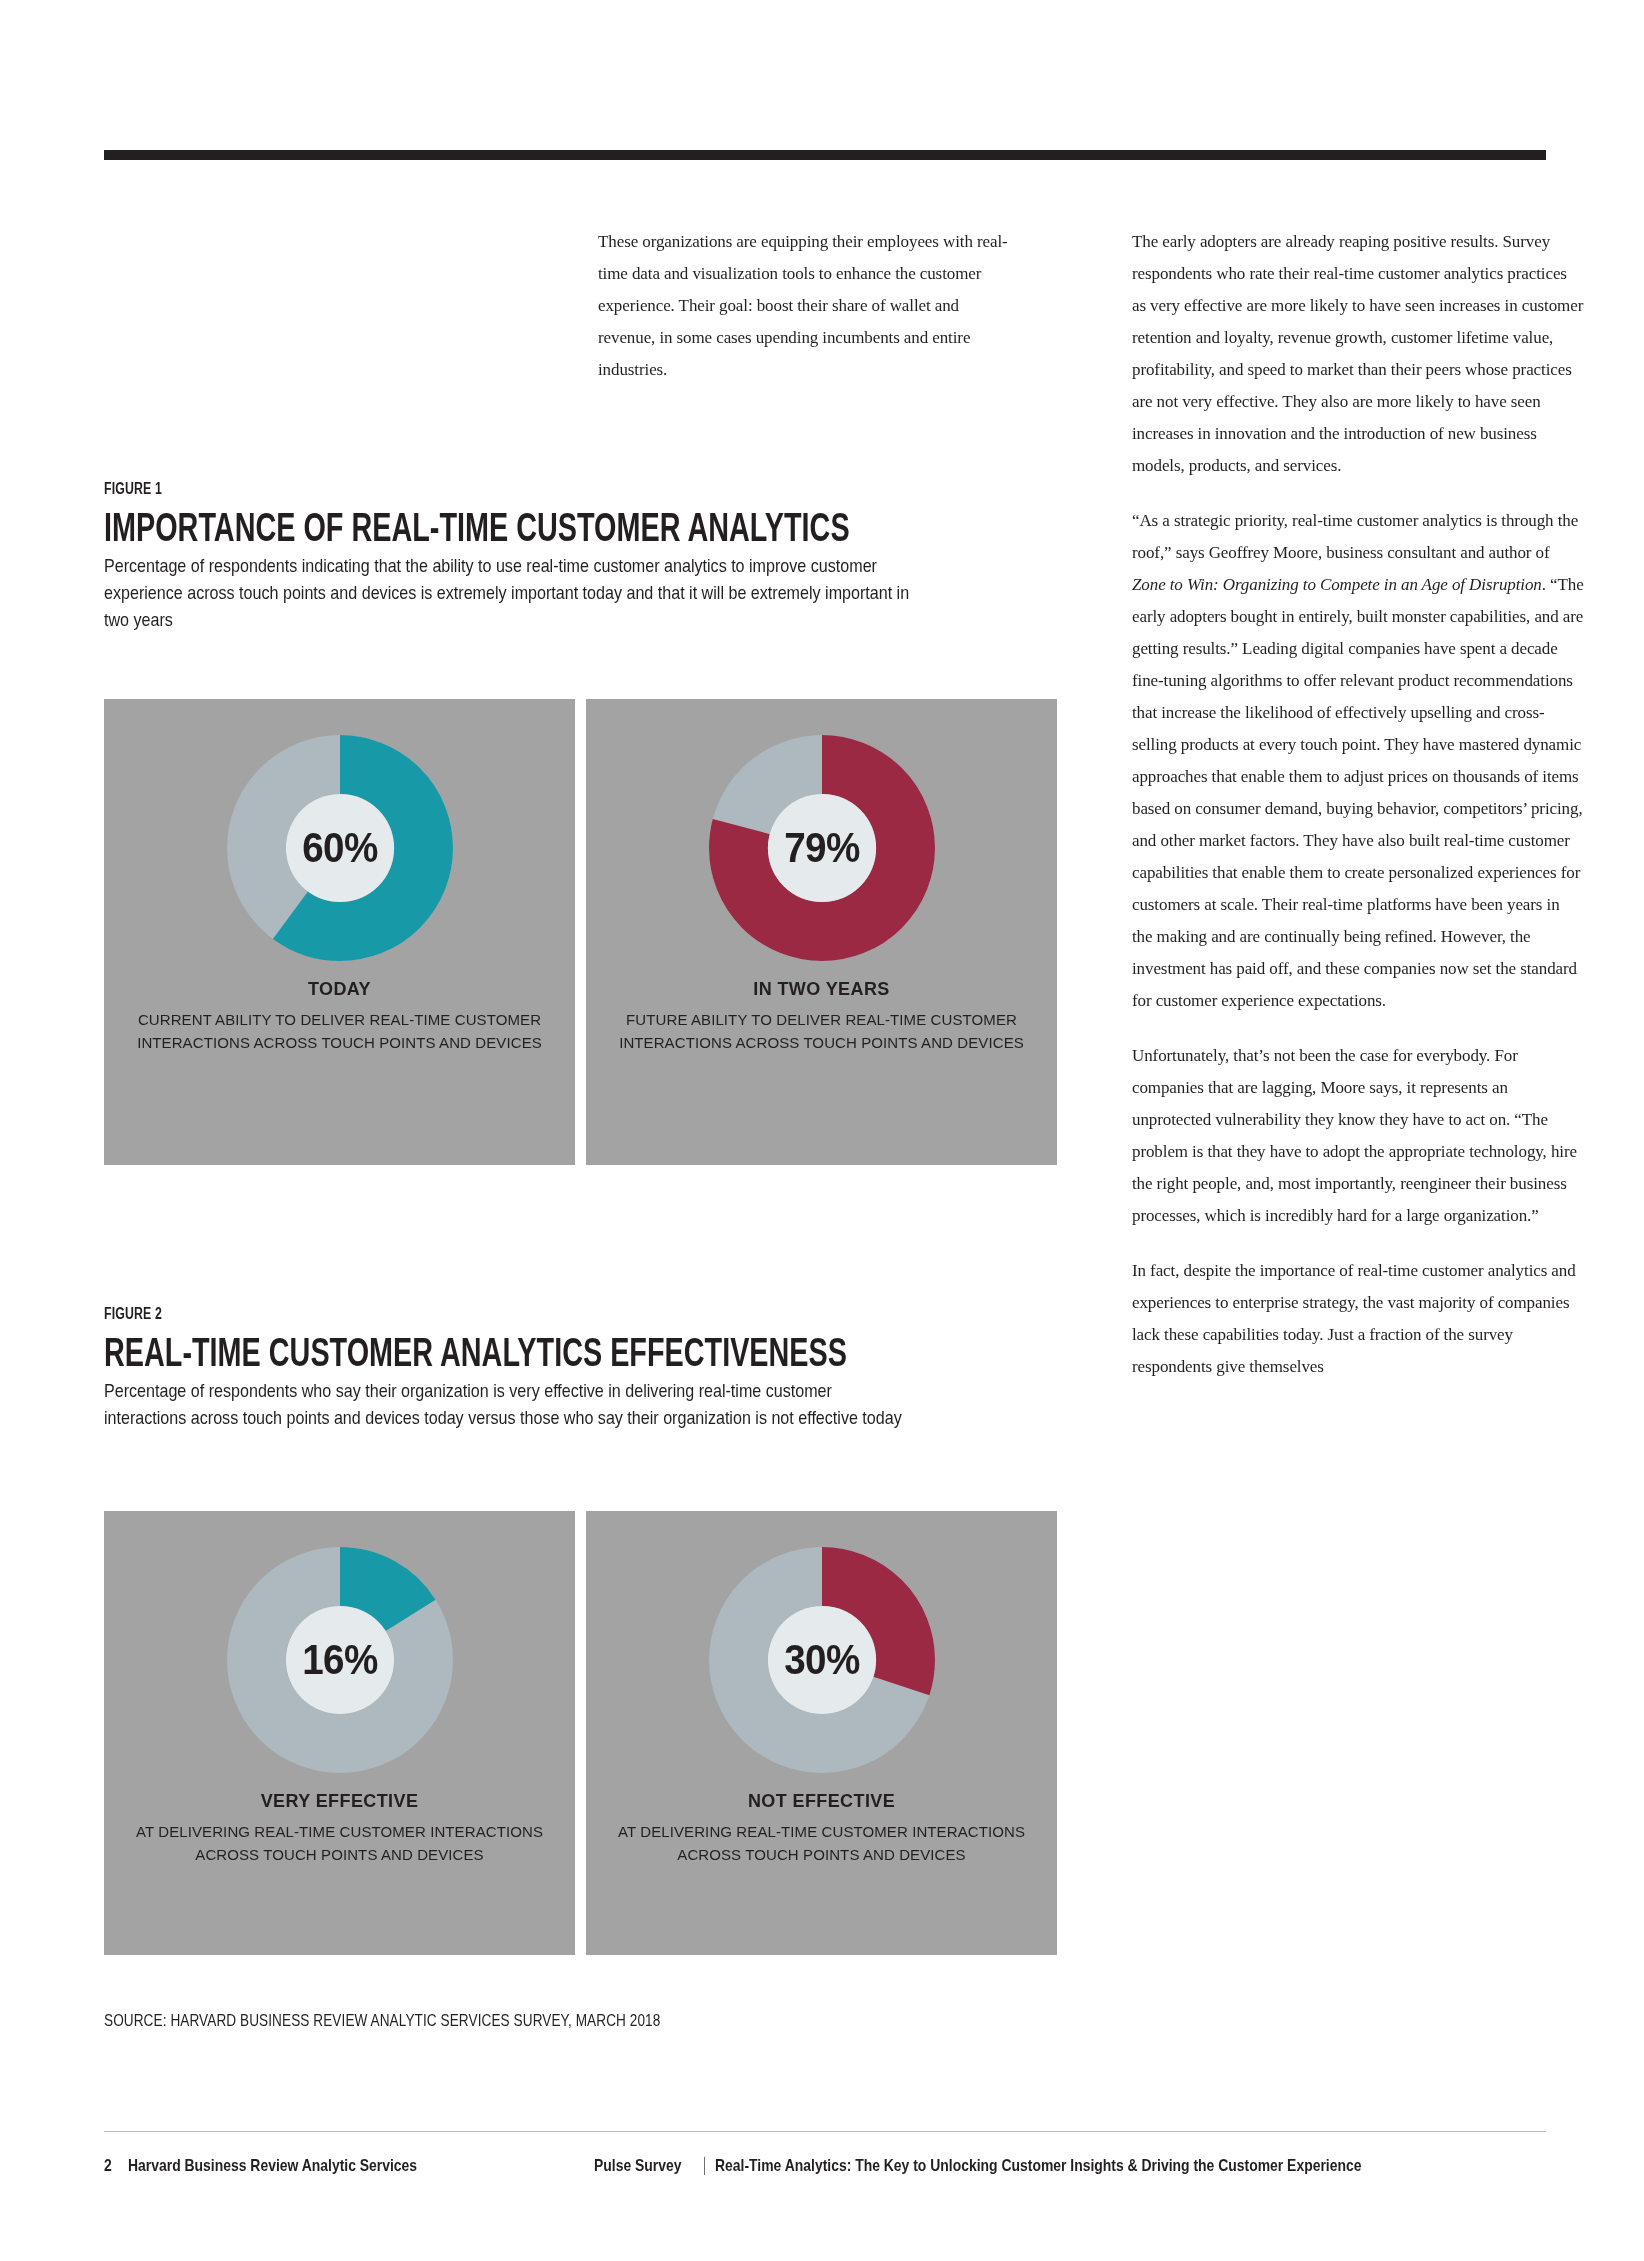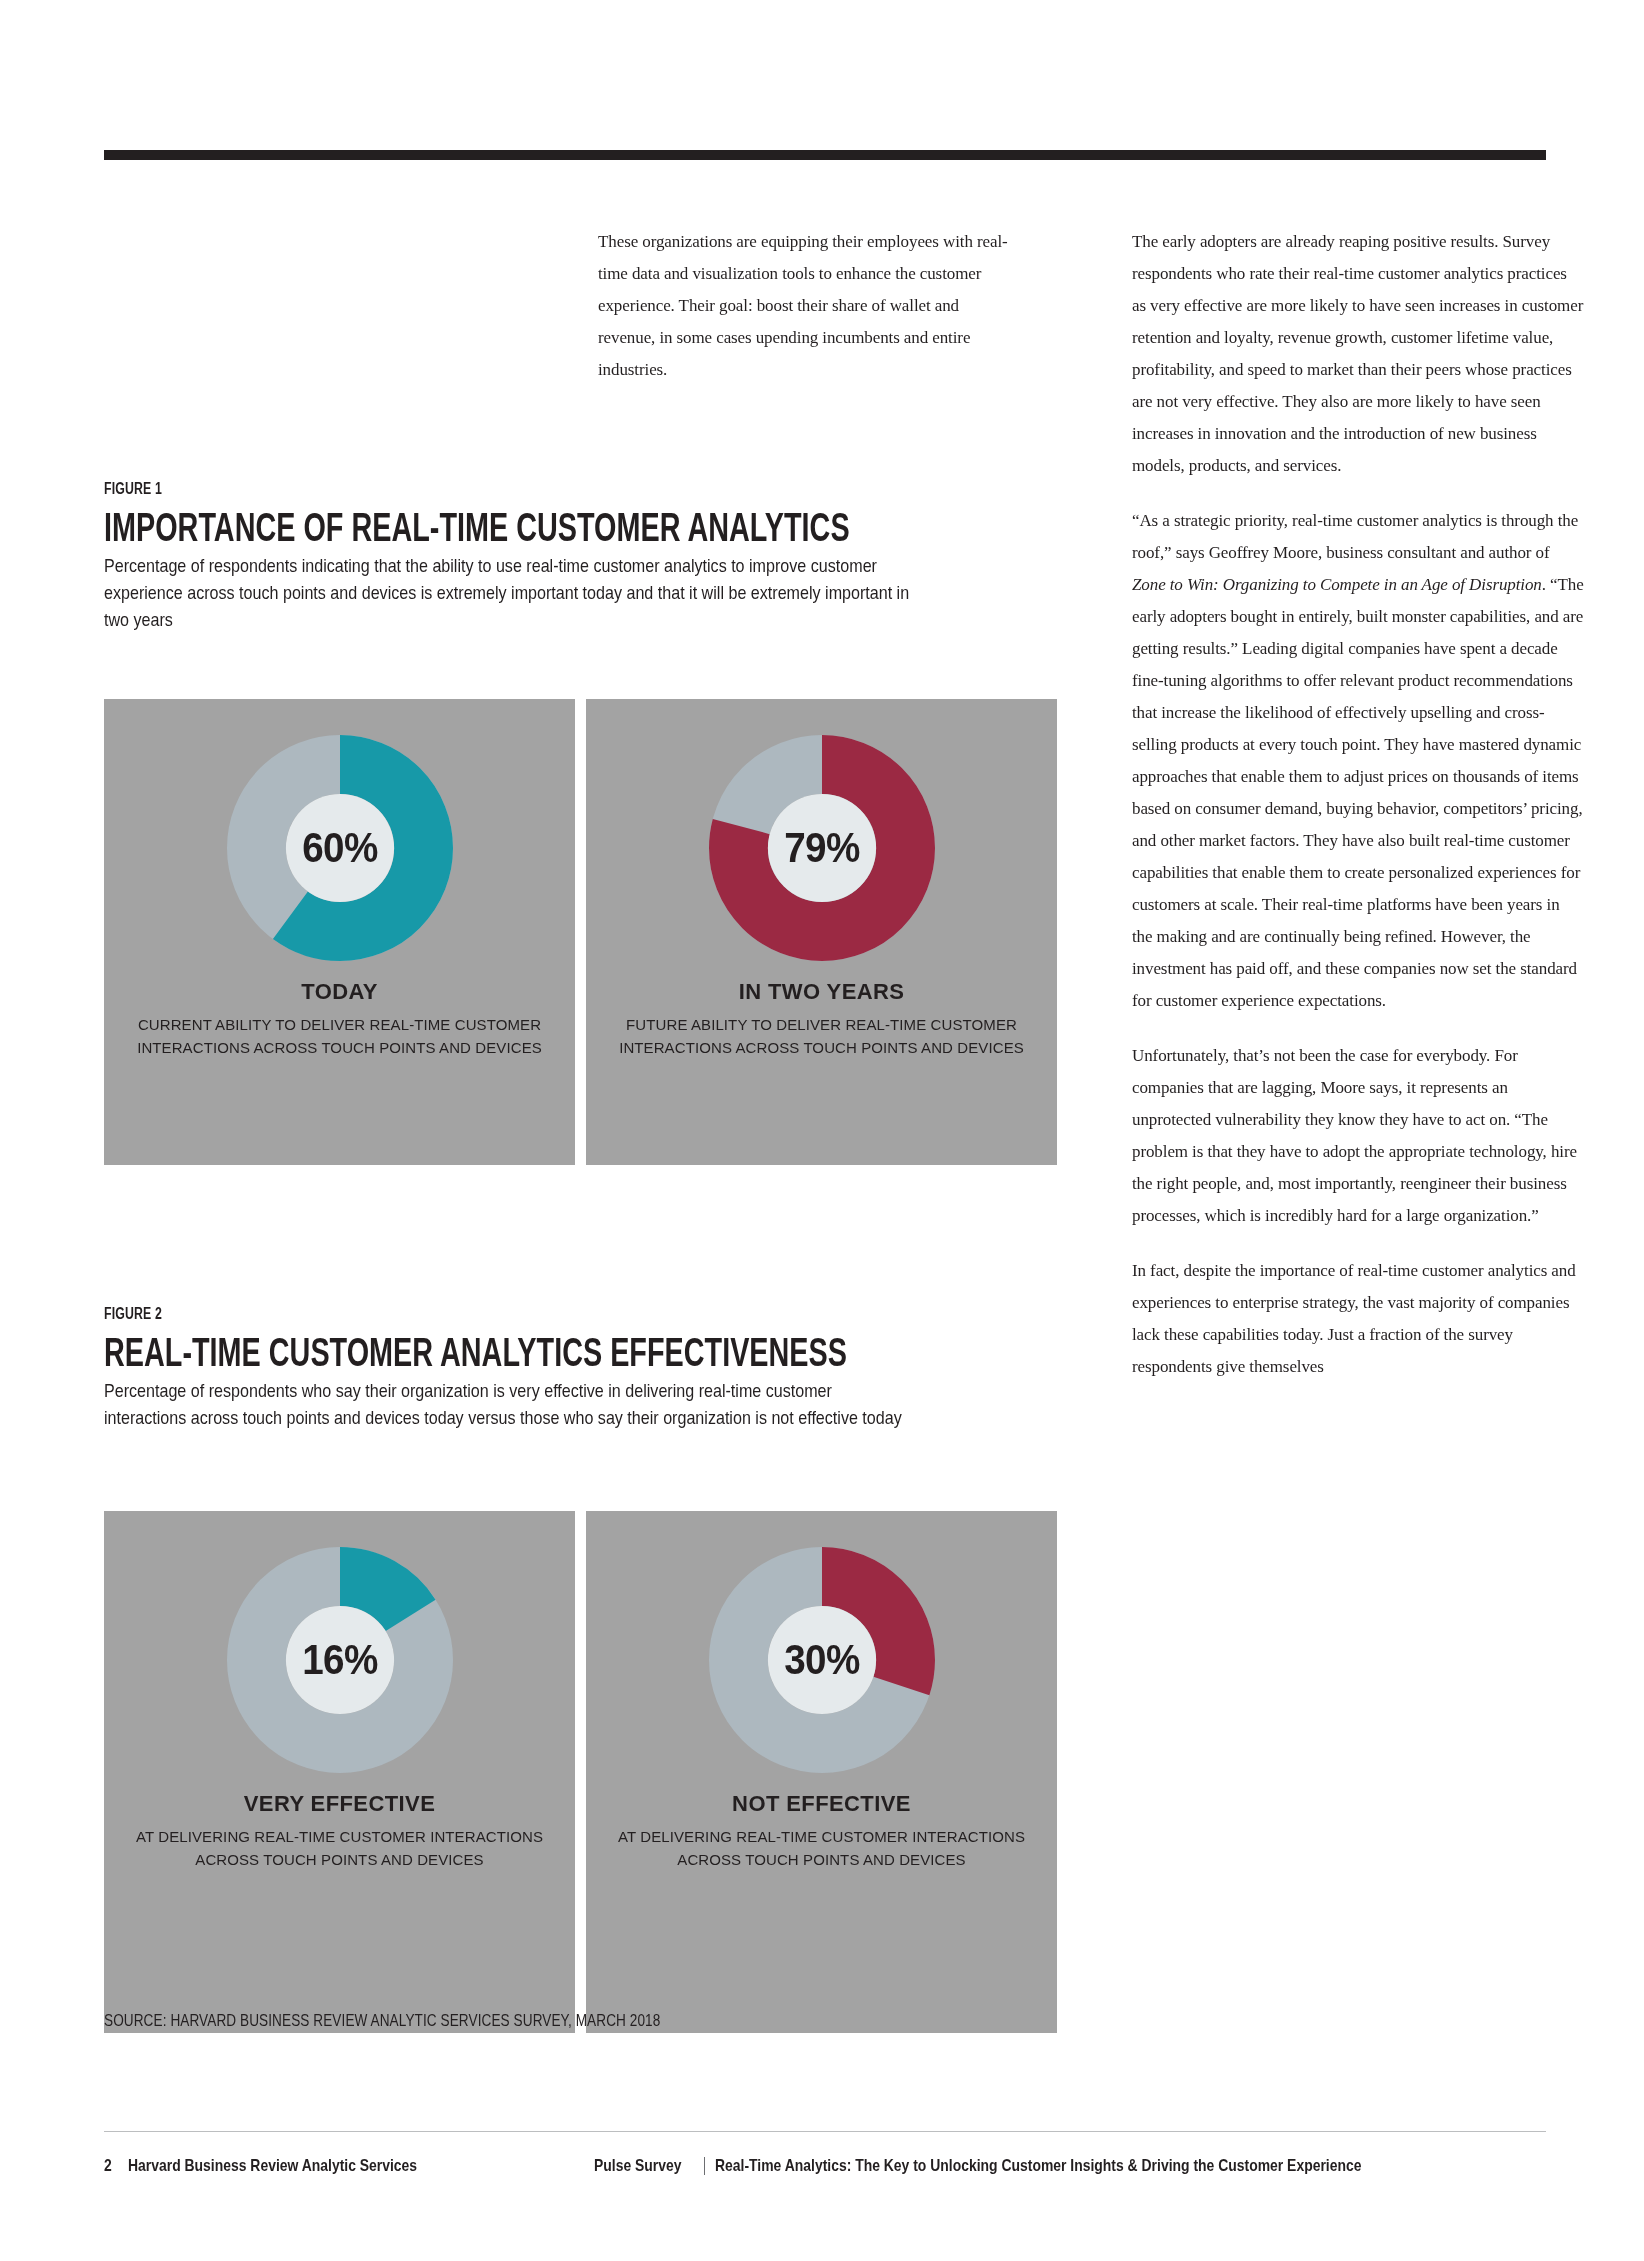--- a/index.html
+++ b/index.html
@@ -77,21 +77,21 @@
   #panel-row-2 { top:206px; }
 
   .panel {
     width:471px; height:466px;
     background:#a3a3a3;
     position:relative;
     display:flex;
     flex-direction:column;
     align-items:center;
   }
-  .panel.tall { height:522px; }
+  .panel.tall { height:444px; }
 
   .donut-wrap {
     position:relative;
     width:226px; height:226px;
     margin-top:36px;
   }
   .donut-wrap svg { display:block; }
   .donut-center {
     position:absolute; left:0; top:0; width:226px; height:226px;
     display:flex; align-items:center; justify-content:center;
@@ -100,21 +100,21 @@
   .donut-value {
     font-size:42px;
     font-weight:700;
     color:#231f20;
     letter-spacing:-0.7px;
     transform:scaleX(0.92);
   }
 
   .panel-label {
     margin-top:18px;
-    font-size:22px;
+    font-size:18px;
     font-weight:700;
     letter-spacing:0.4px;
     color:#231f20;
     text-align:center;
   }
   .panel-sub {
     margin-top:9px;
     font-size:15px;
     line-height:22.6px;
     letter-spacing:0.1px;

